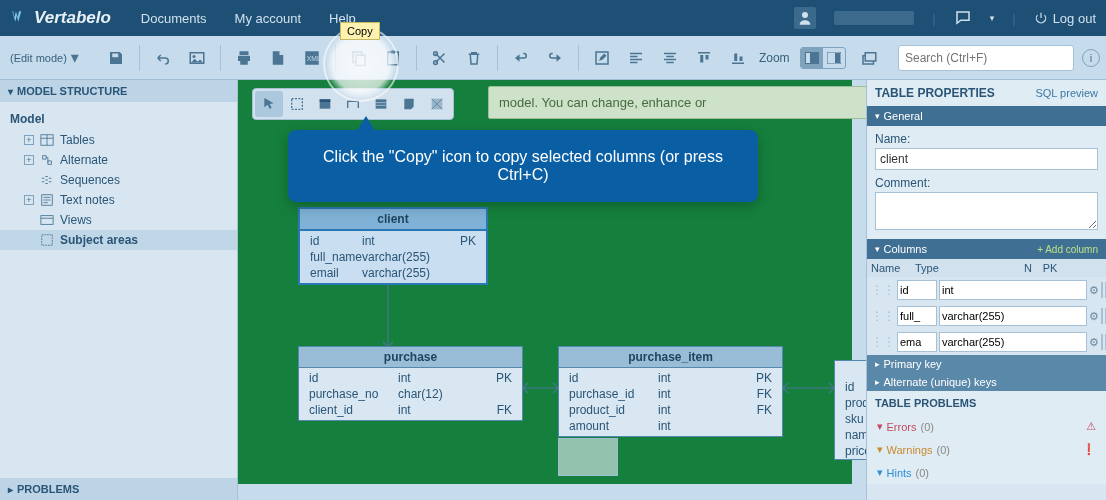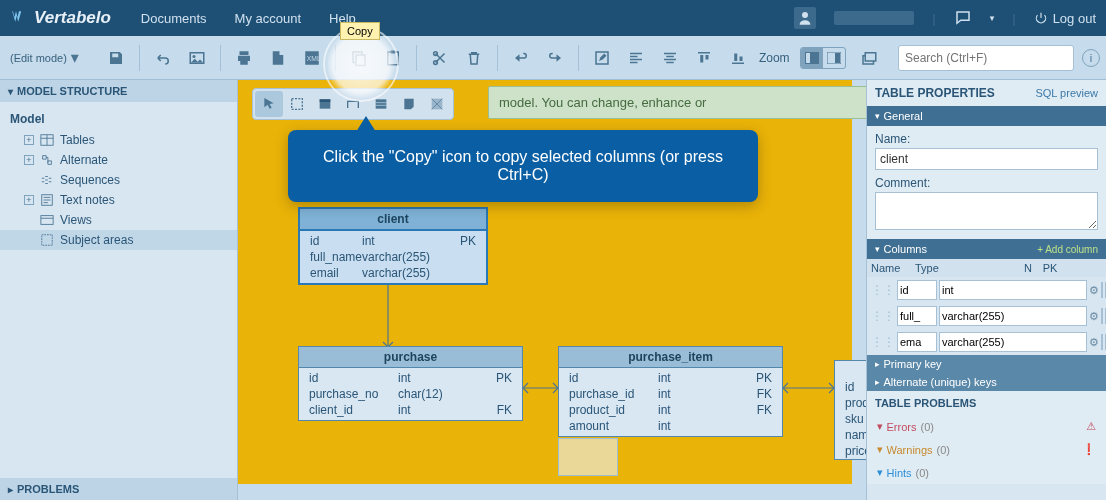--- a/index.html
+++ b/index.html
@@ -34,24 +34,24 @@
   .content { position:absolute; top:80px; bottom:0; left:0; right:0; display:flex;}
   .leftpanel { width:238px; background:#d7e6f0; border-right:1px solid #a6c1d5; display:flex; flex-direction:column;}
   .panel-hdr { background:#bcd4e5; color:#2a5577; font-size:11px; font-weight:bold; padding:5px 8px; display:flex; align-items:center;}
   .panel-hdr .caret { margin-right:4px; font-size:10px;}
   .tree { padding:6px 0; font-size:12px; color:#2a5577;}
   .tree-root { padding:4px 10px; font-weight:bold;}
   .tree-item { display:flex; align-items:center; gap:6px; padding:3px 10px 3px 24px; cursor:pointer;}
   .tree-item .exp { width:10px; height:10px; border:1px solid #7fa3bd; display:flex;align-items:center;justify-content:center; font-size:9px; line-height:1; color:#4b7593;}
   .tree-item .tico { width:14px; height:14px; }
   .tree-item.sel { background:#c0d7e8;}
-  .tree-item.sel span { font-weight:normal;}
+  .tree-item.sel span { font-weight:bold;}
   .leftpanel .bottom-hdr { margin-top:auto;}
 
-  .canvas { flex:1; position:relative; background:#eab308; overflow:hidden;}
+  .canvas { flex:1; position:relative; background:#15803d; overflow:hidden;}
   .canvas-toolbar { position:absolute; top:8px; left:14px; display:flex; background:#d1e1ee; border:1px solid #a6c1d5; border-radius:4px; padding:2px;}
   .canvas-toolbar .cbtn { width:28px; height:26px; display:flex;align-items:center;justify-content:center; cursor:pointer; border-radius:3px;}
   .canvas-toolbar .cbtn.active { background:#abc8dd;}
   .note-frag { position:absolute; top:6px; left:250px; width:480px; background:#cde2c8; border:1px solid #9bbf95; padding:8px 10px; font-size:13px; color:#466b41; border-radius:2px;}
   .note-frag::after{content:"";position:absolute;right:-1px;bottom:-1px;width:0;height:0;border-left:14px solid #cde2c8;border-bottom:14px solid #e8f0f7;}
 
   .entity { position:absolute; background:#d8e7f2; border:1px solid #5387ac; font-size:12px;}
   .entity.selected { border:2px solid #2a78b5; background:#c9def0;}
   .entity-hdr { background:#99bdd7; color:#1e4560; font-weight:bold; text-align:center; padding:3px 0; border-bottom:1px solid #5387ac;}
   .entity.selected .entity-hdr { background:#7fb2d6; border-bottom:2px solid #2a78b5;}

